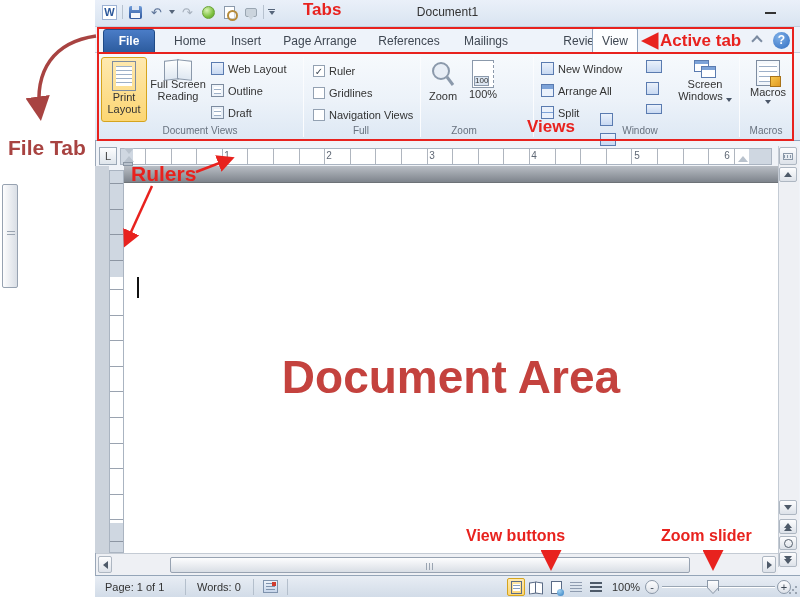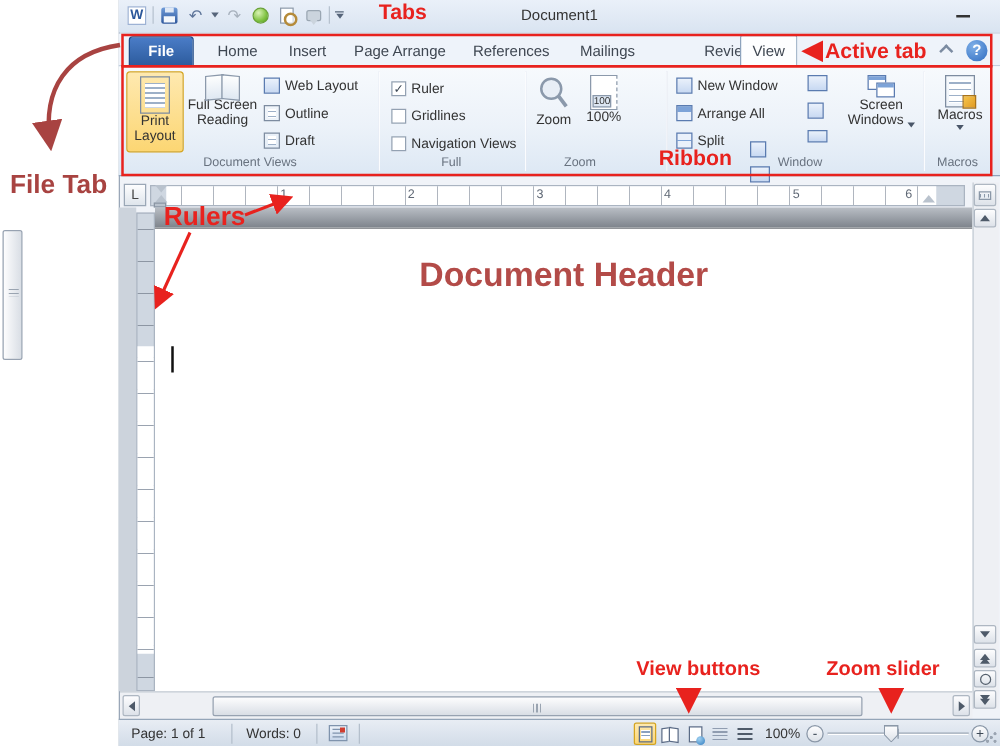--- a/index.html
+++ b/index.html
@@ -320,21 +320,21 @@
   <div class="tri-up" style="left:738px;top:156px"></div>
 
   <div class="leftstrip"></div>
   <div class="topband"></div>
   <div class="vruler">
       <div class="white"></div>
     </div>
   <div class="pagearea"></div>
   <div class="cursor"></div>
 
-  <div class="bigtext" style="left:124px;width:654px;top:205px;font-size:27px;color:#b34b48">Document Header</div>
+  <div class="bigtext" style="left:124px;width:654px;top:350px;font-size:46px;color:#c4423e">Document Area</div>
 
   <div class="vscroll"></div>
   <div class="sbtn" style="left:779px;top:147px;height:18px">
     <div style="width:10px;height:7px;background:#e8edf3;border:1px solid #8b98a8;background-image:repeating-linear-gradient(90deg,#8b98a8 0 1px,transparent 1px 3px);background-clip:content-box;padding:1px 0"></div>
   </div>
   <div class="sbtn" style="left:779px;top:167px;height:15px">
       <div class="t-up"></div>
     </div>
   <div class="vthumb" style="top:184px">
       <div class="grip" style="top:46px;left:4px"></div>
@@ -423,18 +423,18 @@
     <path d="M656 41 L646 41" stroke="#e8221e" stroke-width="2.5" fill="none" marker-end="url(#mB)"></path>
     <path d="M96 36 C 54 42 34 70 40 114" stroke="#a84341" stroke-width="3.5" fill="none" marker-end="url(#mD)"></path>
     <path d="M196 172 L230 159" stroke="#e8221e" stroke-width="2.5" fill="none" marker-end="url(#mB)"></path>
     <path d="M152 186 L126 243" stroke="#e8221e" stroke-width="2.5" fill="none" marker-end="url(#mB)"></path>
     <path d="M551 551 L551 565" stroke="#e8221e" stroke-width="3" fill="none" marker-end="url(#mB)"></path>
     <path d="M713 551 L713 565" stroke="#e8221e" stroke-width="3" fill="none" marker-end="url(#mB)"></path>
   </svg>
 
   <div class="ann" style="left:303px;top:0;font-size:17px">Tabs</div>
   <div class="ann" style="left:660px;top:31px;font-size:17px">Active tab</div>
-  <div class="ann" style="left:527px;top:117px;font-size:17px;font-weight:bold">Ribbon</div>
+  <div class="ann" style="left:527px;top:117px;font-size:17px;font-weight:bold">Views</div>
   <div class="ann ann-dark" style="left:8px;top:136px;font-size:21px">File Tab</div>
   <div class="ann" style="left:131px;top:162px;font-size:21px">Rulers</div>
-  <div class="ann" style="left:509px;top:527px">View buttons</div>
+  <div class="ann" style="left:466px;top:527px">View buttons</div>
   <div class="ann" style="left:661px;top:527px">Zoom slider</div>
 </div>
 
 </body></html>

